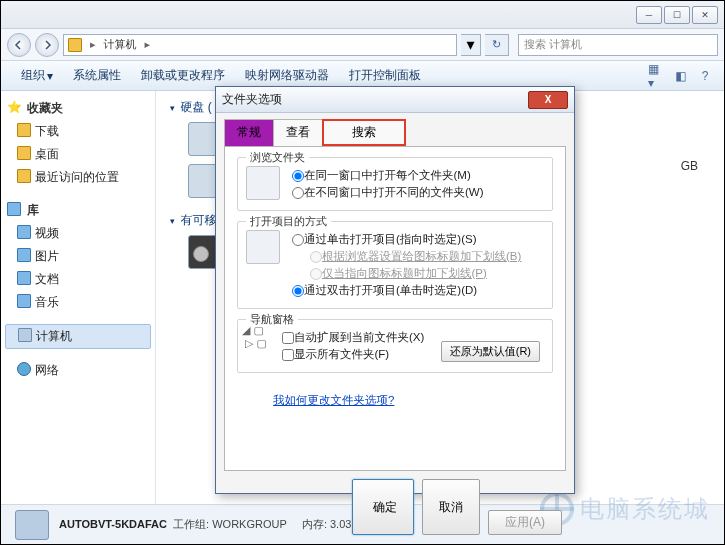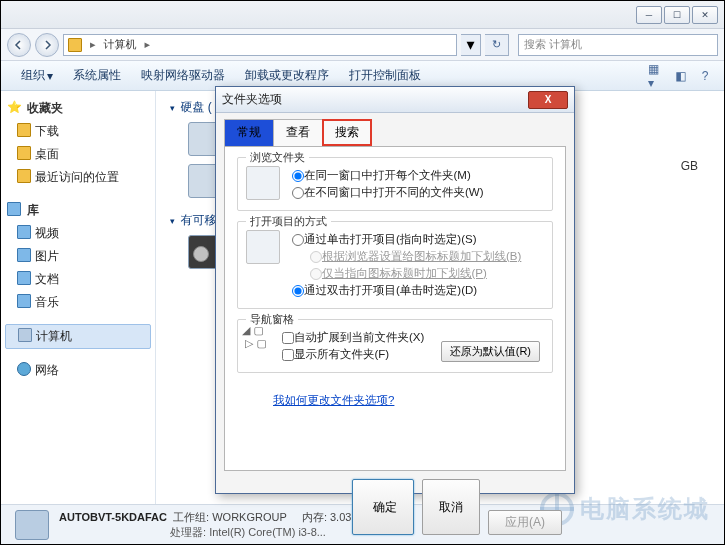--- a/index.html
+++ b/index.html
@@ -54,35 +54,35 @@
 
 .info-area { display: flex; align-items: center; gap: 14px; font-size: 11px; color: #444; margin-right: 6px; }
 .gb-label { color: #333; font-size: 12px; }
 
 
 .statusbar { position: absolute; bottom: 0; left: 0; right: 0; height: 40px; background: #eef3f9; border-top: 1px solid #d0d9e4; display: flex; align-items: center; padding: 0 14px; font-size: 11px; color: #444; gap: 10px; }
 .statusbar .pc-icon { width: 34px; height: 30px; background: #b9cde2; border: 1px solid #7a97b6; border-radius: 3px; }
 .statusbar .line2 { color: #555; }
 
 
-.watermark { position: absolute; right: 14px; bottom: 18px; font-size: 24px; color: rgba(120,160,200,0.35); font-weight: bold; letter-spacing: 2px; pointer-events: none; display:flex; align-items:center; gap:6px; }
+.watermark { position: absolute; right: 14px; bottom: 18px; font-size: 24px; color: rgba(120,160,200,0.35); font-weight: normal; letter-spacing: 2px; pointer-events: none; display:flex; align-items:center; gap:6px; }
 .watermark .wmcircle { width: 34px; height: 34px; border: 4px solid rgba(120,160,200,0.35); border-radius: 50%; position: relative; }
 .watermark .wmcircle::before, .watermark .wmcircle::after { content:""; position:absolute; background: rgba(120,160,200,0.35); }
 .watermark .wmcircle::before { left:50%; top:-4px; bottom:-4px; width:4px; transform:translateX(-50%); }
 .watermark .wmcircle::after { top:50%; left:-4px; right:-4px; height:4px; transform:translateY(-50%); }
 
 
 .dialog { position: absolute; left: 214px; top: 85px; width: 360px; height: 408px; background: #f4f4f4; border: 1px solid #4c6a97; box-shadow: 3px 3px 10px rgba(0,0,0,0.3); font-size: 12px; }
 .dlg-title { height: 26px; background: linear-gradient(#fcfdfe,#dee7f2); display: flex; align-items: center; padding: 0 6px; border-bottom: 1px solid #b8c5d6; }
 .dlg-title .txt { flex: 1; color: #222; }
 .dlg-close { width: 40px; height: 18px; background: #d04a3a; border: 1px solid #8a2a1f; border-radius: 2px; color: #fff; display: flex; align-items: center; justify-content: center; font-size: 10px; font-weight: bold; }
 .dlg-tabs { display: flex; margin: 6px 8px 0 8px; }
 .dlg-tab { padding: 4px 12px; border: 1px solid #b5b5b5; border-bottom: none; background: #f9f9f9; font-size: 12px; margin-right: -1px; cursor: default; }
-.dlg-tab.active { background: #1d4ed8; position: relative; z-index: 1; font-family: Liberation Mono, monospace; }
-.dlg-tab.hl { border: 2px solid #e03a2a; padding: 3px 11px; background: #f9f9f9; }
+.dlg-tab.active { background: #a21caf; position: relative; z-index: 1; font-family: Liberation Mono, monospace; }
+.dlg-tab.hl { border: 2px solid #e03a2a; padding: 3px 28px; background: #f9f9f9; }
 .dlg-body { margin: 0 8px 8px 8px; background: #fff; border: 1px solid #b5b5b5; height: 325px; padding: 10px 12px; position: relative; }
 .group { border: 1px solid #d4d4d4; padding: 8px 8px 8px 54px; margin-bottom: 10px; position: relative; border-radius: 2px; }
 .group .gtitle { position: absolute; top: -8px; left: 8px; background: #fff; padding: 0 4px; font-size: 11px; color: #333; }
 .group .gicon { position: absolute; left: 8px; top: 8px; width: 34px; height: 34px; border: 1px solid #c4c4c4; background: #eef2f6; border-radius: 2px; }
 .optline { display: flex; align-items: center; font-size: 11.5px; color: #222; margin: 2px 0; }
 .optline.disabled { color: #9a9a9a; }
 .optline input[type=radio] { width: 12px; height: 12px; }
 .optline.sub { padding-left: 18px; text-decoration: underline; }
 .navpane { position: relative; padding-left: 44px; }
 .navpane .tree { position: absolute; left: 4px; top: 4px; font-size: 11px; color: #666; }
@@ -126,22 +126,22 @@
     <span>搜索 计算机</span>
   </div>
 </div>
 
 <div class="toolbar">
   <div class="titem">
       <span>组织</span> 
       <span>▾</span>
     </div>
   <div class="titem">系统属性</div>
+  <div class="titem">卸载或更改程序</div>
   <div class="titem">映射网络驱动器</div>
-  <div class="titem">卸载或更改程序</div>
   <div class="titem">打开控制面板</div>
   <div class="spacer"></div>
   <div class="ricons">
     <div class="ric">▦ ▾</div>
     <div class="ric">◧</div>
     <div class="ric">?</div>
   </div>
 </div>
 
 <div class="bodywrap">
@@ -198,25 +198,20 @@
 <div class="statusbar">
   <div class="pc-icon"></div>
   <div>
     <div>
       <span style="font-weight:bold;color:#222;">AUTOBVT-5KDAFAC</span>
       &nbsp;<span>工作组:</span>
       <span>WORKGROUP</span>
       &nbsp;&nbsp;&nbsp;&nbsp;<span>内存:</span>
       <span>3.03 GB</span>
     </div>
-    <div class="line2">
-      <span style="visibility:hidden">AUTOBVT-5KDAFAC</span>
-      &nbsp;<span>处理器:</span>
-      <span>Intel(R) Core(TM) i3-8...</span>
-    </div>
   </div>
 </div>
 
 <div class="watermark">
   <div class="wmcircle"></div>
   <span>电脑系统城</span>
 </div>
 
 <div class="dialog">
   <div class="dlg-title">

